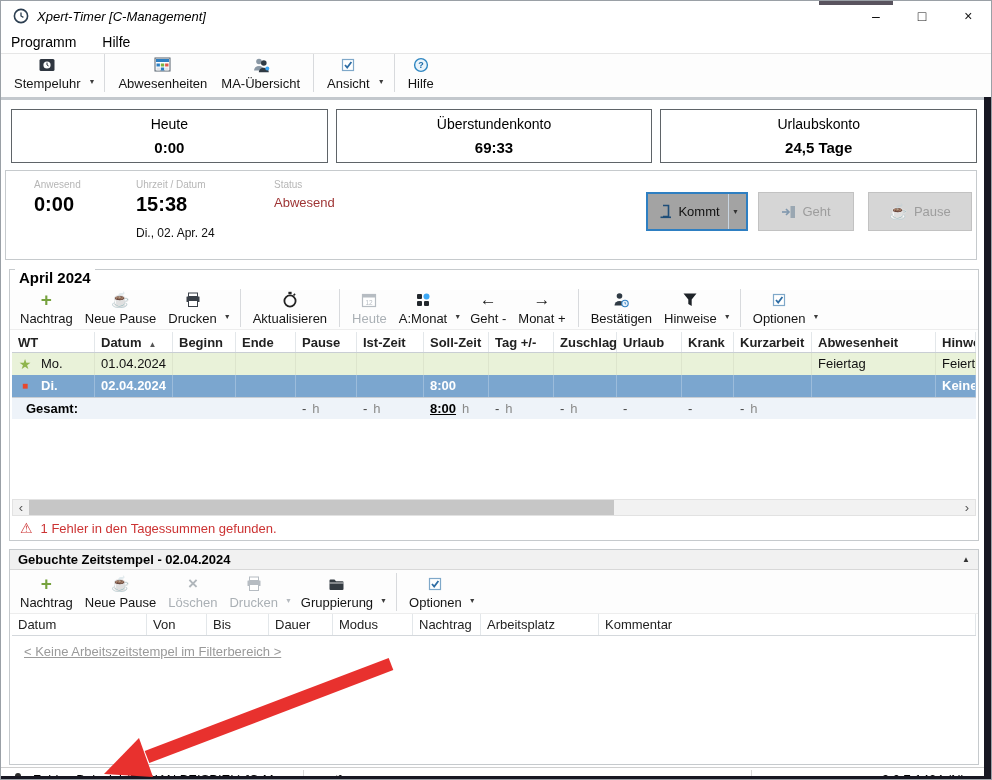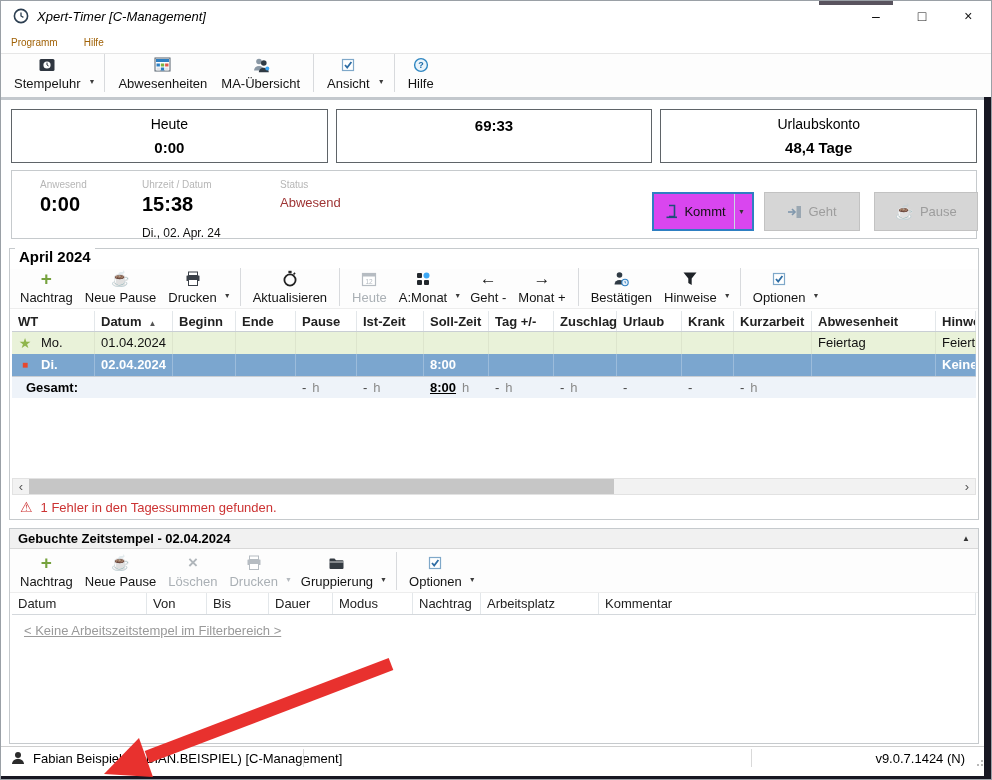--- a/index.html
+++ b/index.html
@@ -10,48 +10,48 @@
     border:1px solid #9aa0a6; overflow:hidden;
   }
   
   .titlebar{height:30px; display:flex; align-items:center; padding-left:12px; background:#fff;font-style:italic;}
   .titlebar .app-title{font-size:13px; margin-left:8px; color:#000;}
   .win-controls{margin-left:auto; display:flex; height:30px;}
   .win-btn{width:46px; height:30px; display:flex; align-items:center; justify-content:center; font-size:14px; color:#111; cursor:default;}
   .artifact{position:absolute; left:818px; top:0; width:74px; height:4px; background:#3c3542; opacity:.85;}
   
   .menubar{height:22px; display:flex; align-items:center; padding-left:10px; gap:26px; background:#fff;}
-  .menu-item{font-size:10px; color:#a16207;}
+  .menu-item{font-size:14px; color:#000000;}
   
   .toolbar{display:flex; align-items:flex-end; background:#fdfdfd;}
   .main-toolbar{height:47px; border-top:1px solid #e6e6e6; border-bottom:3px solid #c3c8cd; padding:2px 6px 3px 6px;}
   .tbtn{display:flex; flex-direction:column; align-items:center; justify-content:flex-end; padding:2px 7px 3px 7px; font-size:13px; color:#141414;}
   .tbtn .ticon{height:19px; display:flex; align-items:center; justify-content:center;}
   .tbtn .tlabel{margin-top:2px; white-space:nowrap;}
   .tbtn.disabled{color:#aab0b5;}
   .dd{font-size:7px; color:#3c3c3c; align-self:flex-end; padding:0 3px 9px 1px;}
   .dd.disabled{color:#b5babf;}
   .tsep{width:1px; background:#d8dadd; height:38px; margin:0 6px 2px 6px; align-self:flex-end;}
   .glyph-plus{color:#76a23e; font-size:19px; font-weight:bold; line-height:16px;}
   .glyph-coffee{font-size:15px; color:#3a3a3a;}
   .glyph-arrow{font-size:17px; font-weight:bold; color:#222; line-height:16px;}
   .glyph-x{font-size:17px; font-weight:bold; color:#b0b6bb; line-height:16px;}
   
   .cards{display:flex; gap:8px; margin:9px 14px 0 10px; height:54px;}
   .card{flex:1; border:1px solid #5f6468; text-align:center; background:#fff;}
   .card .card-title{font-size:14px; margin-top:6px; color:#000;}
   .card .card-value{font-size:15px; font-weight:bold; margin-top:7px; color:#000;}
   
-  .presence{position:relative; margin:7px 14px 0 10px; height:69px; border:1px solid #c6cacd; background:#fff;}
+  .presence{position:relative; margin:7px 14px 0 4px; height:90px; border:1px solid #c6cacd; background:#fff;}
   .p-label{position:absolute; font-size:10px; color:#b6b6b6;}
   .p-big{position:absolute; font-size:20px; font-weight:bold; color:#000;}
   .p-date{position:absolute; font-size:12px; color:#111;}
   .p-status{position:absolute; font-size:13px; color:#9e3434;}
   .pbtn{position:absolute; top:21px; height:39px; display:flex; align-items:center; justify-content:center; font-size:13px;}
-  .pbtn.primary{border:2px solid #2e7fc2; background:#d946ef; color:#111; padding:0;}
+  .pbtn.primary{border:2px solid #2e7fc2; background:#a3a3a3; color:#111; padding:0;}
   .pbtn.primary .pbtn-main{display:flex; align-items:center; gap:6px; padding:0 8px; height:100%;}
   .pbtn.primary .pbtn-dd{width:15px; height:100%; border-left:1px solid #c9d6e2; display:flex; align-items:center; justify-content:center; font-size:7px; color:#333;}
   .pbtn.disabled{background:#d6d6d6; border:1px solid #c2c2c2; color:#9d9d9d; gap:6px;}
   
   .section{position:relative; margin:0 12px 0 8px; border:1px solid #c6cacd; background:#fff; display:flex; flex-direction:column;}
   .month{margin-top:9px; height:272px;}
   .section-title{position:absolute; top:-1px; left:5px; background:#fff; padding:0 4px; font-size:15px; font-weight:bold; color:#000;}
   .inner-toolbar{height:40px; margin-top:20px; padding:0 4px; border-bottom:1px solid #ededed;}
   .inner-toolbar .tbtn{padding:2px 6px 3px 6px;}
   
@@ -192,25 +192,26 @@
       <span class="tlabel">Hilfe</span>
     </div>
   </div>
 
   <div class="cards">
     <div class="card">
       <div class="card-title">Heute</div>
       <div class="card-value">0:00</div>
     </div>
     <div class="card">
+      <div class="card-title">Überstundenkonto</div>
       <div class="card-value">69:33</div>
     </div>
     <div class="card">
       <div class="card-title">Urlaubskonto</div>
-      <div class="card-value">48,4 Tage</div>
+      <div class="card-value">24,5 Tage</div>
     </div>
   </div>
 
   <div class="presence">
     <span class="p-label" style="left:28px; top:8px;">Anwesend</span>
     <span class="p-big" style="left:28px; top:22px;">0:00</span>
     <span class="p-label" style="left:130px; top:8px;">Uhrzeit / Datum</span>
     <span class="p-big" style="left:130px; top:22px;">15:38</span>
     <span class="p-date" style="left:130px; top:55px;">Di., 02. Apr. 24</span>
     <span class="p-label" style="left:268px; top:8px;">Status</span>

